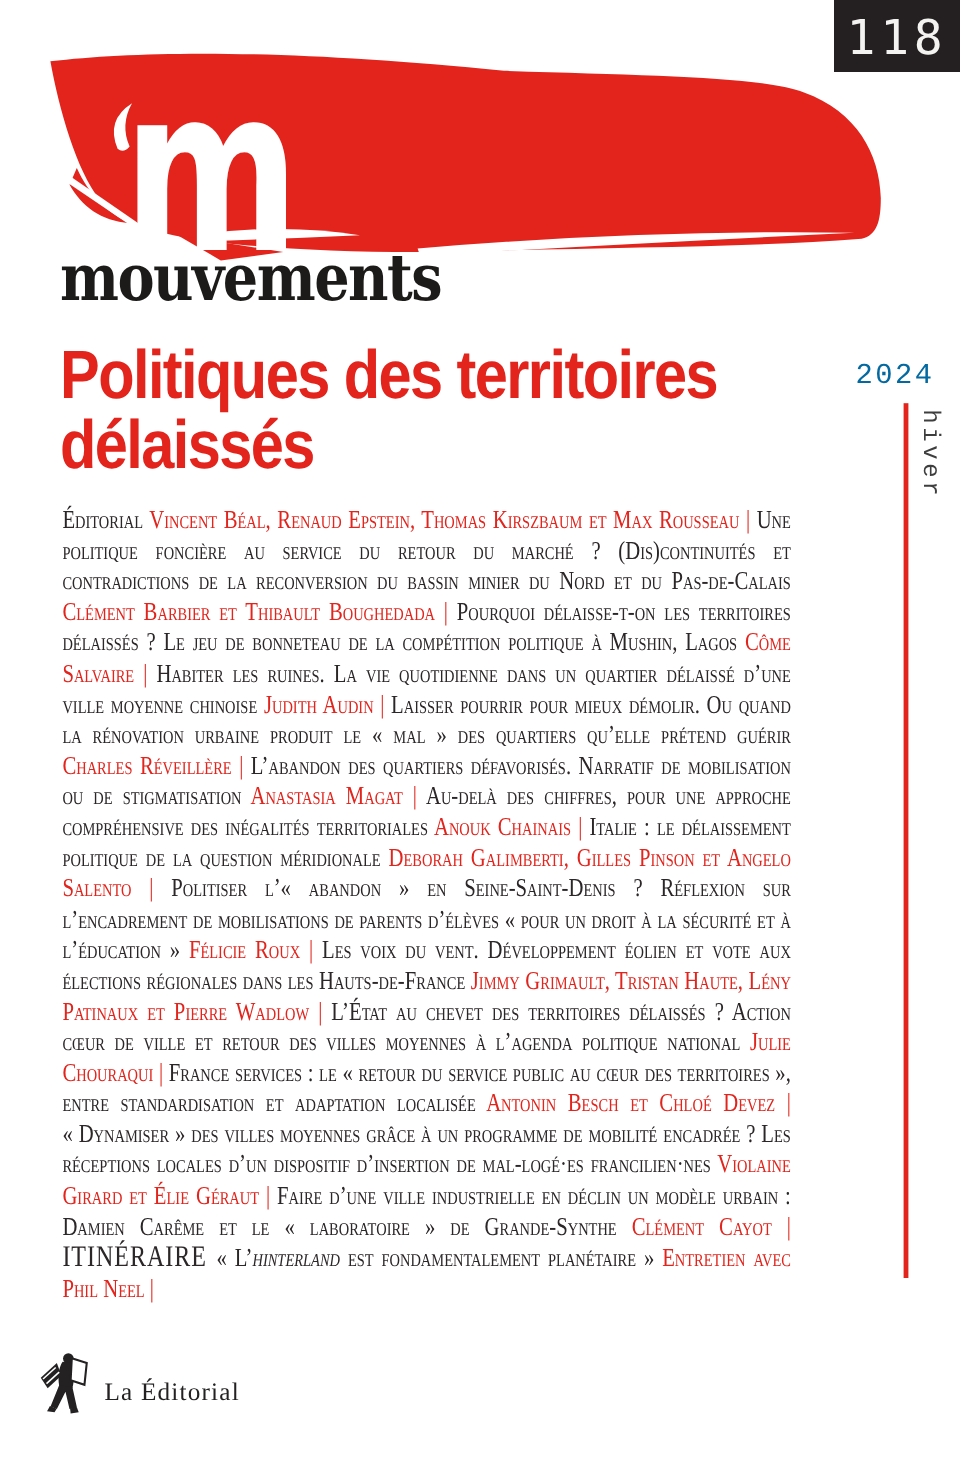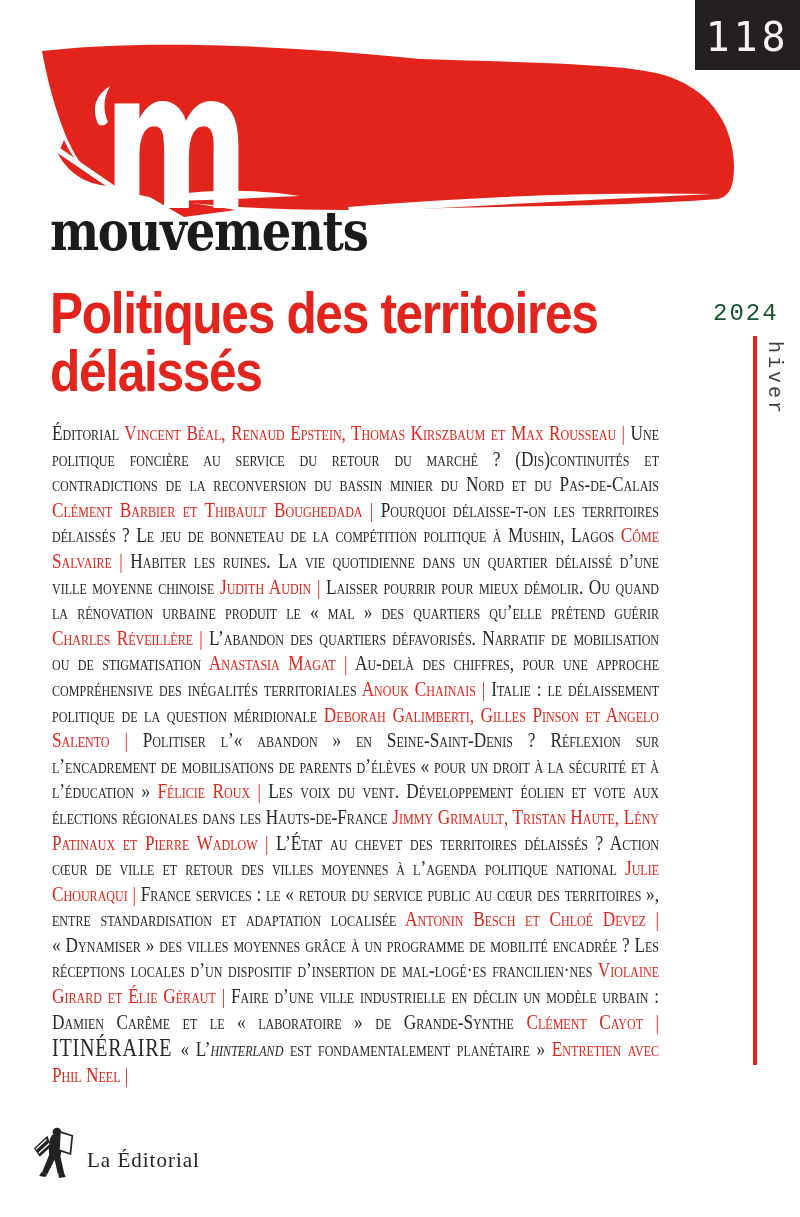--- a/index.html
+++ b/index.html
@@ -8,21 +8,21 @@
     background:#ffffff;
     position:relative;
     overflow:hidden;
     font-family:"Liberation Serif",serif;
     -webkit-font-smoothing:antialiased;
   }
   .page{position:absolute;inset:0;background:#fff;}
 
   
   .issue-box{
-    position:absolute;left:695px;top:0;width:105px;height:70px;
+    position:absolute;left:695px;top:0;width:105px;height:60px;
     background:var(--box,#242021);
     display:flex;align-items:center;justify-content:center;
     box-sizing:border-box;padding-top:4px;
   }
   .issue-box span{
     font-family:"DejaVu Sans Mono",monospace;
     font-size:40px;color:#f4f3f2;letter-spacing:4px;font-weight:400;
   }
 
   
@@ -48,21 +48,21 @@
     color:var(--red,#e2241c);
     font-family:"Liberation Sans",sans-serif;font-weight:bold;
     font-size:57px;line-height:58px;letter-spacing:-1.5px;
     transform:scaleX(.87);transform-origin:0 0;white-space:nowrap;
   }
 
   
   .edition-year{
     position:absolute;left:713px;top:300px;
     font-family:"Liberation Mono",monospace;
-    font-size:24px;letter-spacing:2px;color:#14532d;white-space:nowrap;
+    font-size:24px;letter-spacing:2px;color:#0369a1;white-space:nowrap;
   }
   .season-line{
     position:absolute;left:753px;top:336px;width:4px;height:729px;
     background:var(--red,#e2241c);
   }
   .edition-season{
     position:absolute;left:786px;top:341px;
     transform:rotate(90deg);transform-origin:top left;
     font-family:"Liberation Mono",monospace;
     font-size:20px;letter-spacing:3px;color:#3e3e3e;white-space:nowrap;

